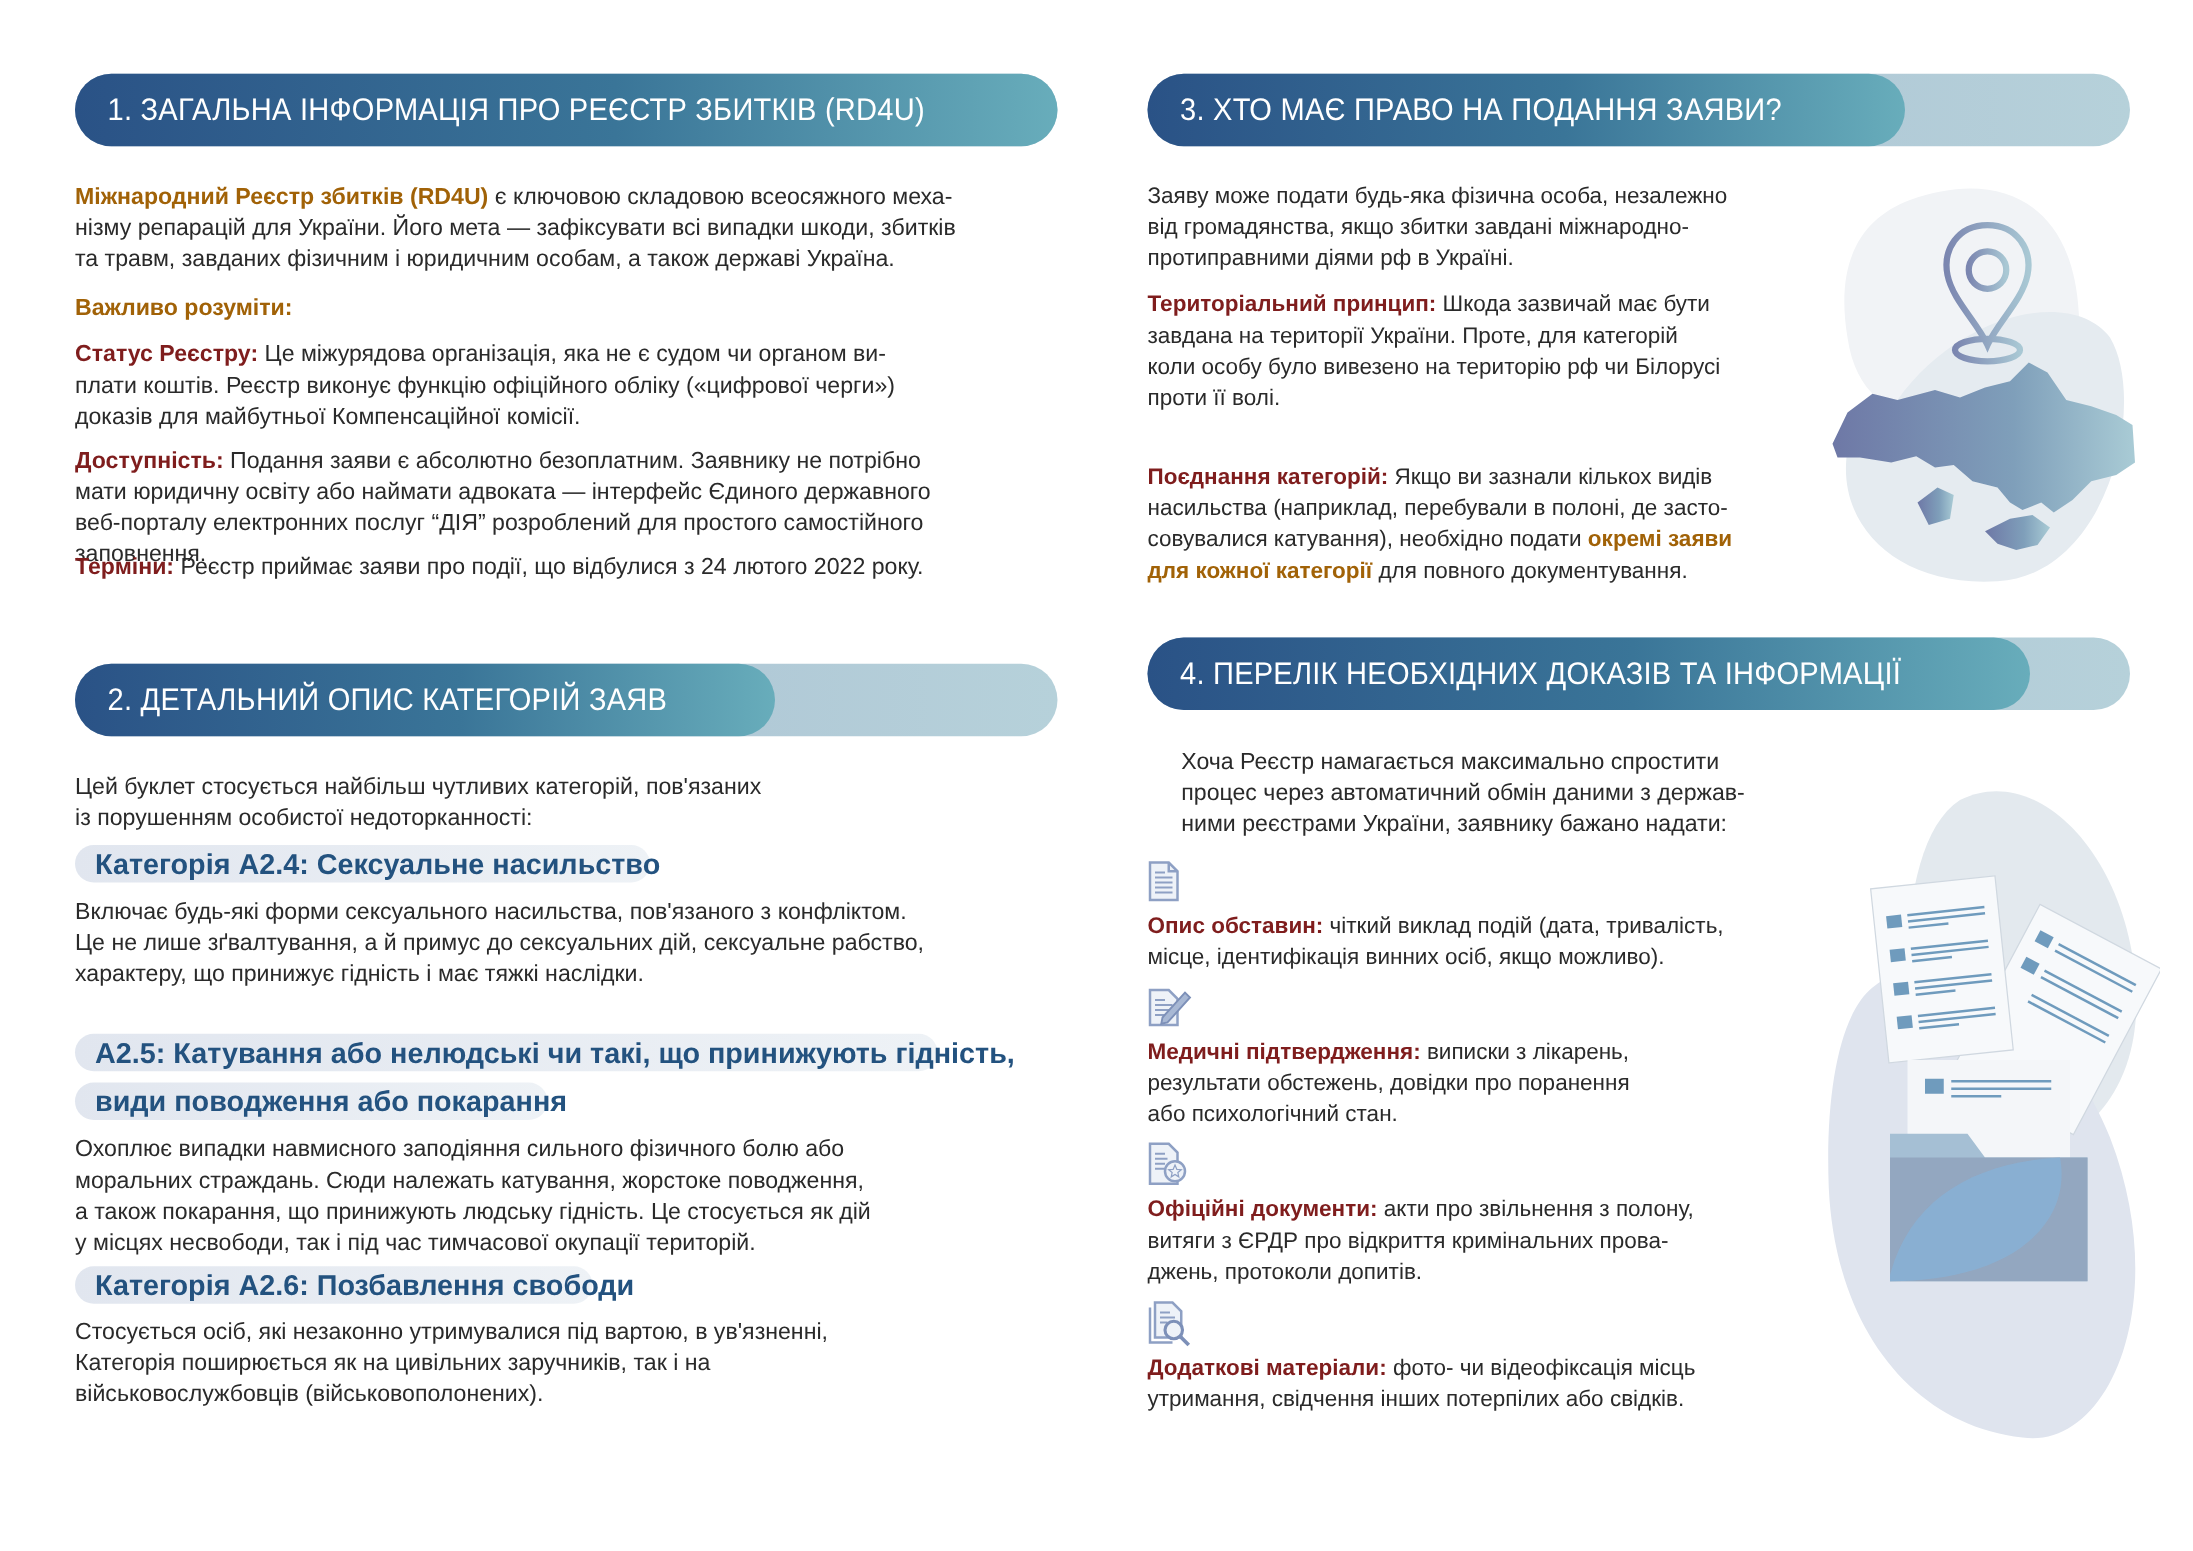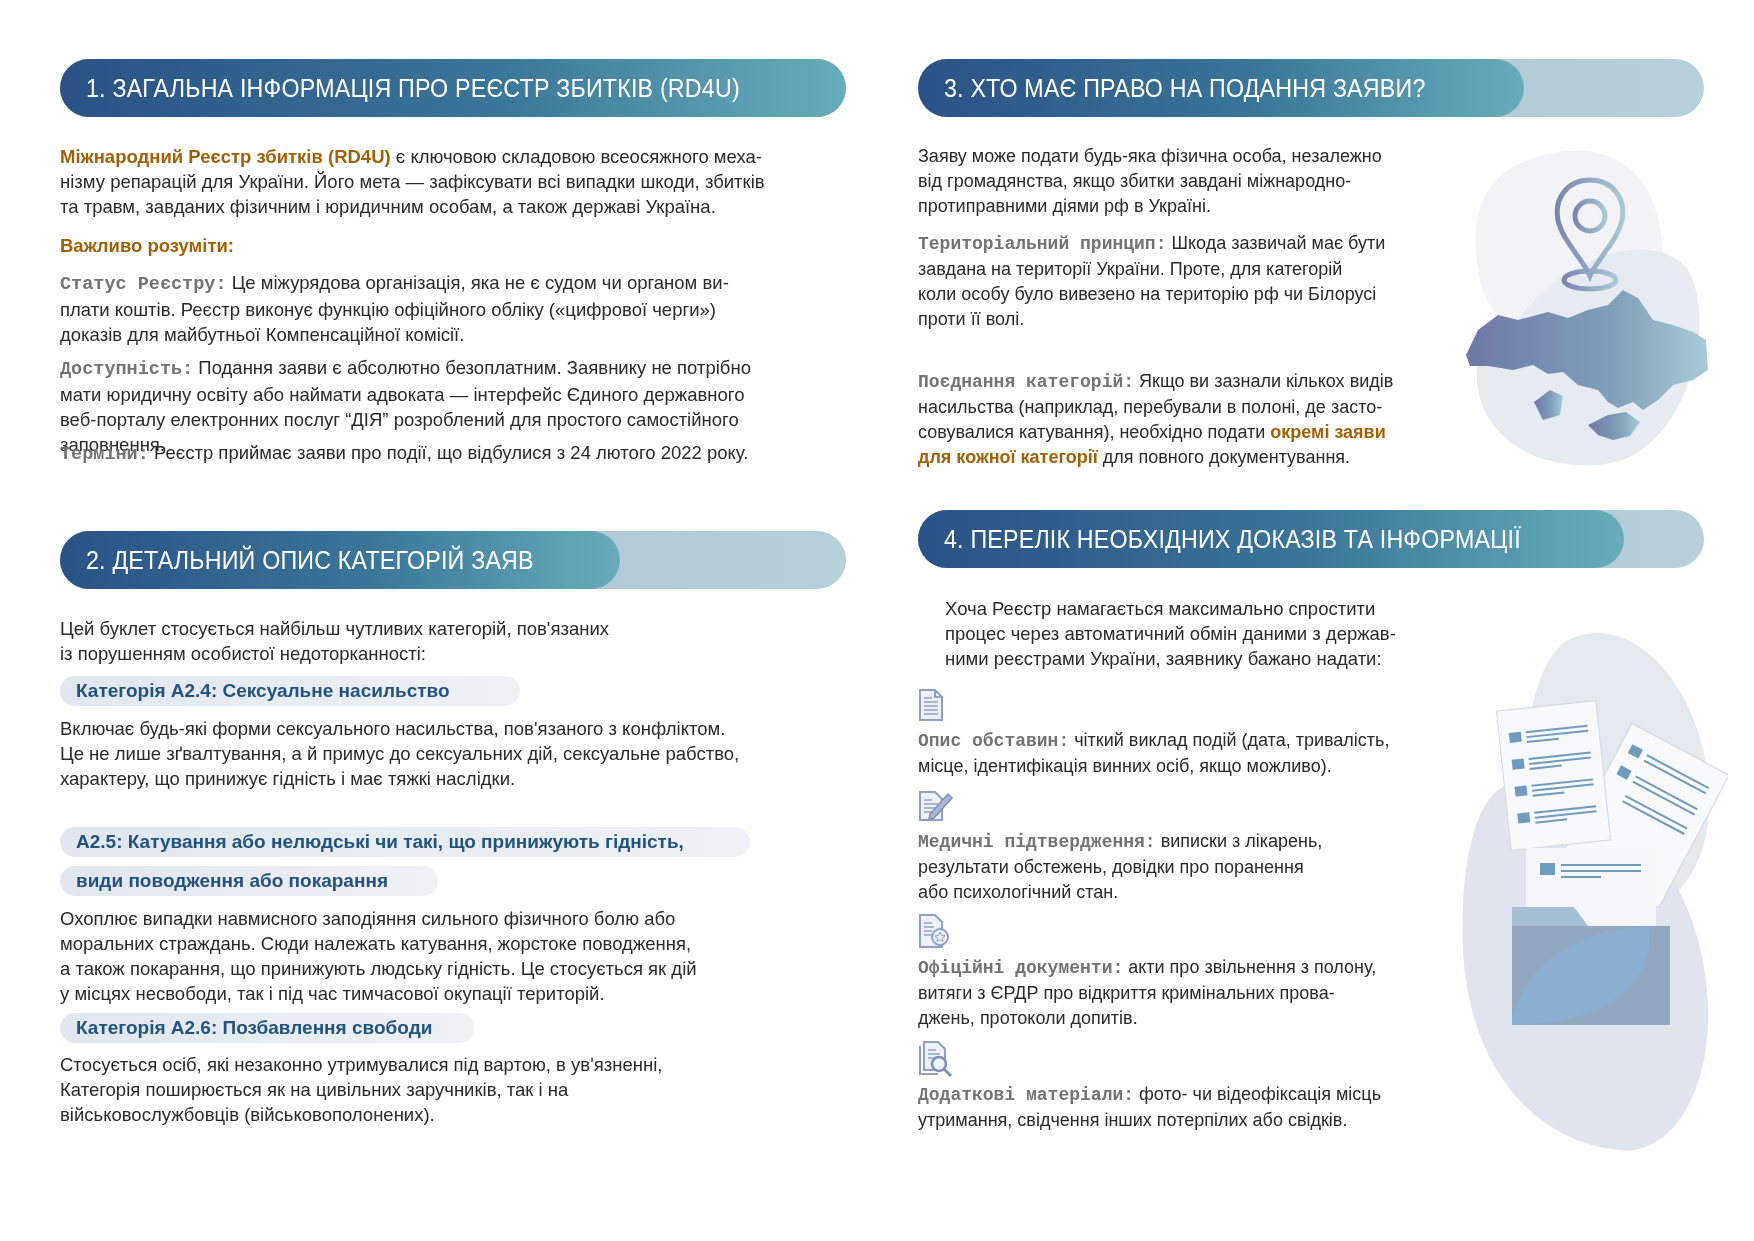--- a/index.html
+++ b/index.html
@@ -19,28 +19,28 @@
     display: flex; align-items: center; padding-left: 26px; padding-right: 34px;
   }
   .hdr-title {
     color: #ffffff; font-size: 25px; font-weight: normal; letter-spacing: 0.2px;
     white-space: nowrap; font-family: "Liberation Sans", sans-serif;
     transform: scaleX(0.93); transform-origin: left center;
   }
 
   .para { position: absolute; font-size: 18.5px; line-height: 25px; color: #2a2a2a; }
   .condensed { font-family: "Liberation Sans Narrow", "Liberation Sans", sans-serif; }
-  .lbl { color: #737373; font-weight: bold; font-family: Liberation Mono, monospace; }
+  .lbl { color: #7f1d1d; font-weight: bold; }
   .bold { font-weight: bold; color: #a16207; }
   .line { display: block; white-space: nowrap; }
 
   .pill {
     position: absolute; height: 30px; border-radius: 15px;
     background: linear-gradient(90deg, #e1e6ef 0%, #eef2f6 100%);
-    color: #23527f; font-weight: bold; font-size: 19px; line-height: 30px;
+    color: #23527f; font-weight: bold; font-size: 23px; line-height: 30px;
     padding: 0 18px 0 16px; white-space: nowrap;
   }
 
   .right-text { font-size: 18px; line-height: 25px; }
 
   .icon { position: absolute; }
   .illus { position: absolute; }
 </style>
 </head>
 <body>

